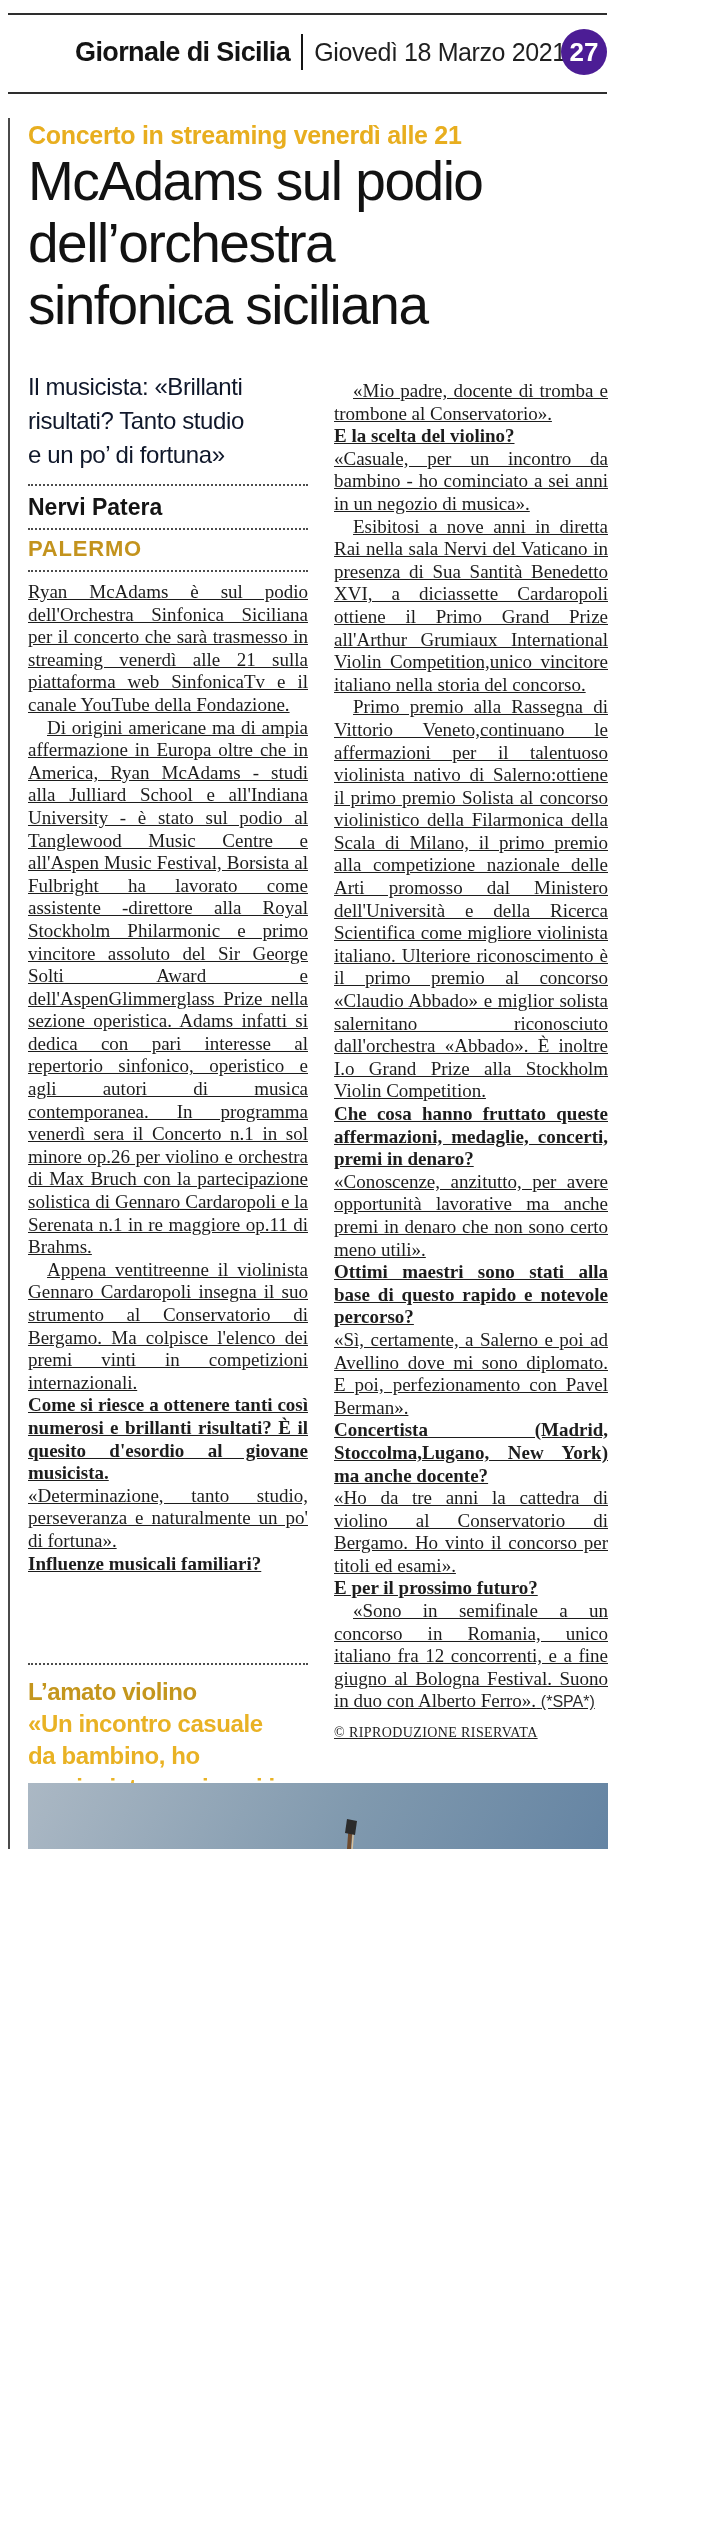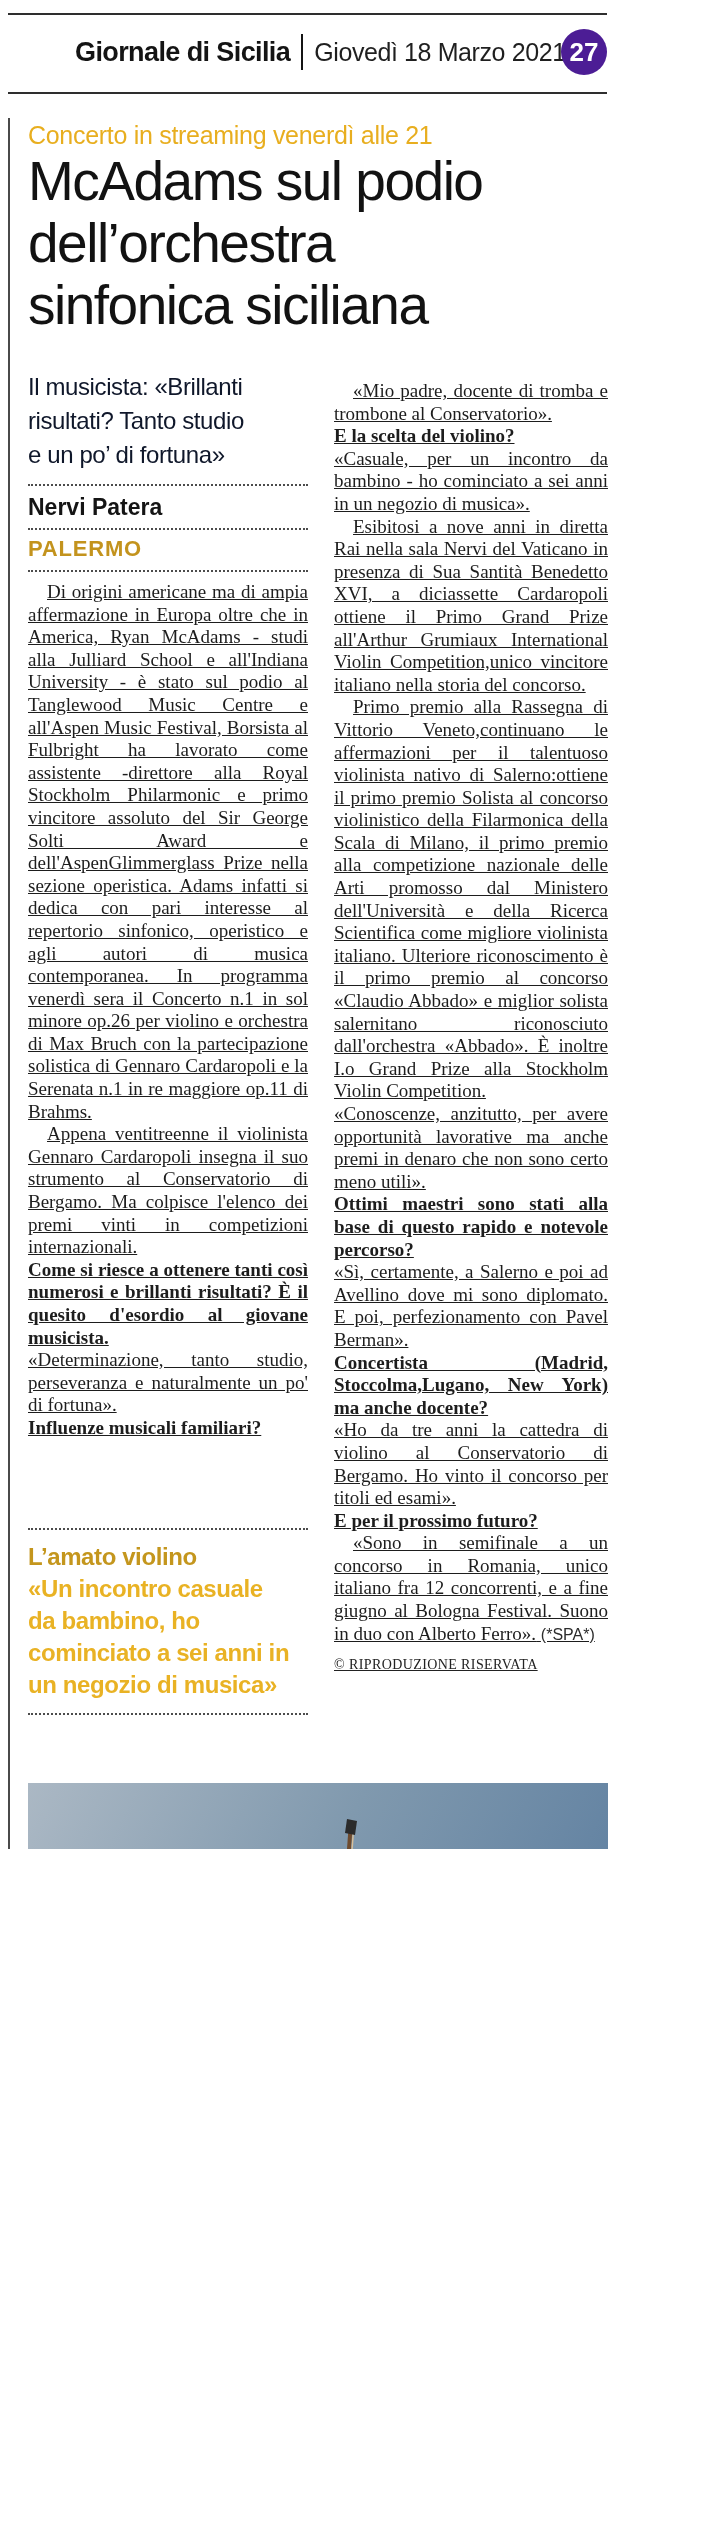--- a/index.html
+++ b/index.html
@@ -9,21 +9,21 @@
   .rule-top{top:13px;}
   .rule-bottom{top:92px;}
   .header-row{position:absolute;left:75px;top:24px;height:56px;display:flex;align-items:center;gap:11px;}
   .masthead{font-weight:bold;font-size:27px;letter-spacing:-0.6px;color:#141414;white-space:nowrap;}
   .header-sep{width:2px;height:36px;background:#141414;}
   .page-date{font-size:25px;color:#1f1f1f;letter-spacing:-0.4px;white-space:nowrap;}
   .page-badge{position:absolute;left:561px;top:29px;width:46px;height:46px;border-radius:50%;
               background:#4c1d95;color:#fff;font-weight:bold;font-size:26px;
               display:flex;align-items:center;justify-content:center;}
   .article-vrule{position:absolute;left:8px;top:118px;width:2px;height:2384px;background:#4a4a4a;}
-  .kicker{position:absolute;left:28px;top:121px;font-size:25px;font-weight:normal;color:#e8ae1f;
+  .kicker{position:absolute;left:28px;top:121px;font-size:25px;font-weight:bold;color:#e8ae1f;
           letter-spacing:-0.3px;white-space:nowrap;}
   .headline{position:absolute;left:28px;top:150px;width:575px;margin:0;font-weight:normal;
             font-size:55px;line-height:62px;color:#121212;letter-spacing:-1.5px;white-space:pre-line;}
   .columns{position:absolute;left:28px;top:366px;width:580px;display:flex;gap:26px;align-items:flex-start;}
   .col-left{flex:0 0 280px;width:280px;}
   .col-right{flex:0 0 274px;width:274px;}
   .standfirst{margin:4px 0 12px 0;font-size:24px;line-height:34px;color:#0f172a;
               letter-spacing:-0.4px;white-space:pre-line;}
   .dotted{border-top:2px dotted #4c4c4c;height:0;}
   .byline{margin:0;padding:8px 0 7px 0;font-size:23px;font-weight:bold;color:#141414;}
@@ -73,20 +73,21 @@
       <p class="standfirst">Il musicista: «Brillanti
 risultati? Tanto studio
 e un po’ di fortuna»</p>
       <div class="dotted"></div>
       <p class="byline">Nervi Patera</p>
       <div class="dotted"></div>
       <p class="dateline">PALERMO</p>
       <div class="dotted"></div>
 
       <div class="bodytext">
+        <p>Ryan McAdams è sul podio dell'Orchestra Sinfonica Siciliana per il concerto che sarà trasmesso in streaming venerdì alle 21 sulla piattaforma web SinfonicaTv e il canale YouTube della Fondazione.</p>
         <p class="indent">Di origini americane ma di ampia affermazione in Europa oltre che in America, Ryan McAdams - studi alla Julliard School e all'Indiana University - è stato sul podio al Tanglewood Music Centre e all'Aspen Music Festival, Borsista al Fulbright ha lavorato come assistente -direttore alla Royal Stockholm Philarmonic e primo vincitore assoluto del Sir George Solti Award e dell'AspenGlimmerglass Prize nella sezione operistica. Adams infatti si dedica con pari interesse al repertorio sinfonico, operistico e agli autori di musica contemporanea. In programma venerdì sera il Concerto n.1 in sol minore op.26 per violino e orchestra di Max Bruch con la partecipazione solistica di Gennaro Cardaropoli e la Serenata n.1 in re maggiore op.11 di Brahms.</p>
         <p class="indent">Appena ventitreenne il violinista Gennaro Cardaropoli insegna il suo strumento al Conservatorio di Bergamo. Ma colpisce l'elenco dei premi vinti in competizioni internazionali.</p>
         <p class="q">Come si riesce a ottenere tanti così numerosi e brillanti risultati? È il quesito d'esordio al giovane musicista.</p>
         <p>«Determinazione, tanto studio, perseveranza e naturalmente un po' di fortuna».</p>
         <p class="q">Influenze musicali familiari?</p>
       </div>
 
       <div class="pullquote">
         <div class="dotted"></div>
         <p class="pq-title">L’amato violino</p>
@@ -98,20 +99,21 @@
       </div>
     </div>
 
     <div class="col-right">
       <div class="bodytext" style="margin-top:14px;">
         <p class="indent">«Mio padre, docente di tromba e trombone al Conservatorio».</p>
         <p class="q">E la scelta del violino?</p>
         <p>«Casuale, per un incontro da bambino - ho cominciato a sei anni in un negozio di musica».</p>
         <p class="indent">Esibitosi a nove anni in diretta Rai nella sala Nervi del Vaticano in presenza di Sua Santità Benedetto XVI, a diciassette Cardaropoli ottiene il Primo Grand Prize all'Arthur Grumiaux International Violin Competition,unico vincitore italiano nella storia del concorso.</p>
         <p class="indent">Primo premio alla Rassegna di Vittorio Veneto,continuano le affermazioni per il talentuoso violinista nativo di Salerno:ottiene il primo premio Solista al concorso violinistico della Filarmonica della Scala di Milano, il primo premio alla competizione nazionale delle Arti promosso dal Ministero dell'Università e della Ricerca Scientifica come migliore violinista italiano. Ulteriore riconoscimento è il primo premio al concorso «Claudio Abbado» e miglior solista salernitano riconosciuto dall'orchestra «Abbado». È inoltre I.o Grand Prize alla Stockholm Violin Competition.</p>
+        <p class="q">Che cosa hanno fruttato queste affermazioni, medaglie, concerti, premi in denaro?</p>
         <p>«Conoscenze, anzitutto, per avere opportunità lavorative ma anche premi in denaro che non sono certo meno utili».</p>
         <p class="q">Ottimi maestri sono stati alla base di questo rapido e notevole percorso?</p>
         <p>«Sì, certamente, a Salerno e poi ad Avellino dove mi sono diplomato. E poi, perfezionamento con Pavel Berman».</p>
         <p class="q">Concertista (Madrid, Stoccolma,Lugano, New York) ma anche docente?</p>
         <p>«Ho da tre anni la cattedra di violino al Conservatorio di Bergamo. Ho vinto il concorso per titoli ed esami».</p>
         <p class="q">E per il prossimo futuro?</p>
         <p class="indent"><span>«Sono in semifinale a un concorso in Romania, unico italiano fra 12 concorrenti, e a fine giugno al Bologna Festival. Suono in duo con Alberto Ferro».</span> <span class="signoff">(*SPA*)</span></p>
         <p class="copyright">© RIPRODUZIONE RISERVATA</p>
       </div>
     </div>

